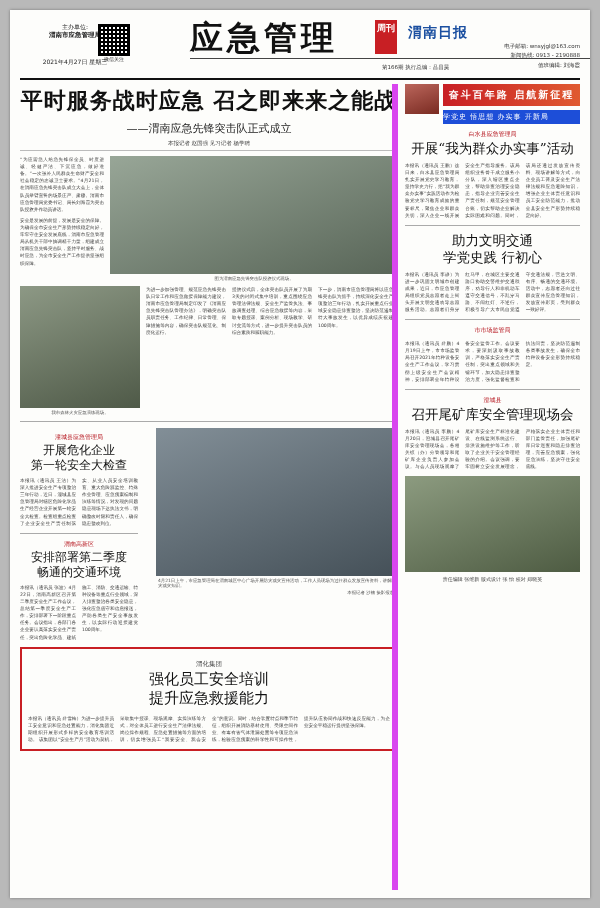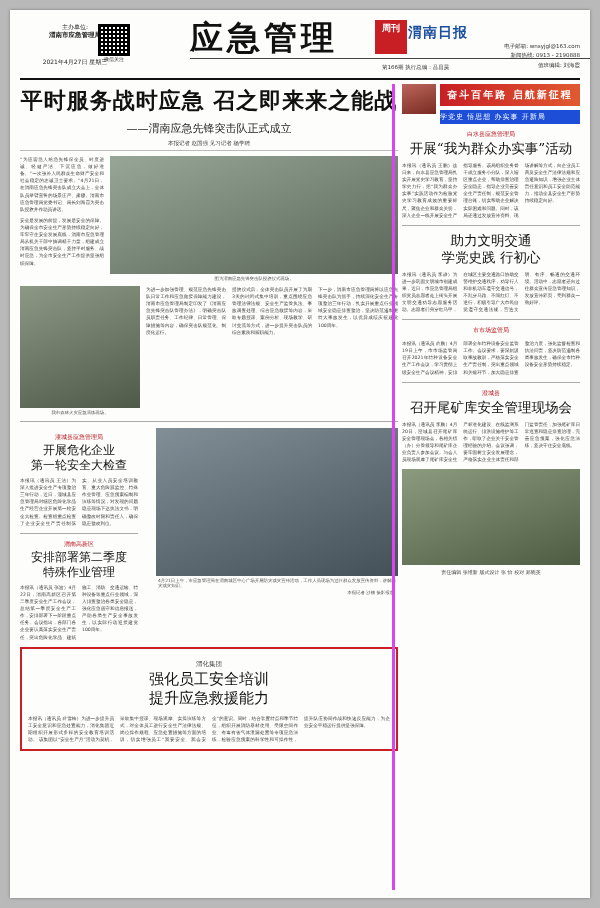--- a/index.html
+++ b/index.html
@@ -20,31 +20,31 @@
   .masthead{position:relative;height:62px;border-bottom:2px solid #111;margin:6px 10px 0 10px;}
   .mh-left{position:absolute;left:0;top:6px;width:110px;text-align:center;font-size:6px;line-height:1.5;color:#222;}
   .mh-left .pub{font-weight:bold;font-size:6.5px;}
   .qr{position:absolute;left:78px;top:8px;width:30px;height:30px;
       background:
         repeating-linear-gradient(90deg,#000 0 2px,#fff 2px 4px),
         repeating-linear-gradient(0deg,#000 0 2px,#fff 2px 4px);
       background-blend-mode:multiply;border:1px solid #000;}
   .mh-title{position:absolute;left:170px;top:0px;font-family:"DejaVu Serif","Liberation Serif",serif;
       font-weight:bold;font-size:33px;letter-spacing:4px;color:#111;}
-  .mh-badge{position:absolute;left:355px;top:4px;width:32px;height:34px;background:#c81f24;color:#fff;
+  .mh-badge{position:absolute;left:355px;top:4px;width:22px;height:34px;background:#c81f24;color:#fff;
       font-size:9px;line-height:11px;text-align:center;padding-top:3px;box-sizing:border-box;font-weight:bold;}
   .mh-logo{position:absolute;left:388px;top:8px;font-family:"DejaVu Serif","Liberation Serif",serif;
       font-size:14px;color:#1b4fa0;font-weight:bold;letter-spacing:1px;}
   .mh-right{position:absolute;right:0;top:26px;text-align:right;font-size:5.5px;line-height:1.7;color:#333;}
   .mh-issue2{position:absolute;left:362px;top:48px;font-size:5.5px;color:#333;}
   .mh-line{position:absolute;left:170px;top:42px;width:400px;height:1px;background:#444;}
   
   .cols{position:absolute;left:10px;top:74px;right:10px;bottom:8px;}
   .colL{position:absolute;left:0;top:0;width:378px;bottom:0;}
-  .colR{position:absolute;right:0;top:0;width:188px;bottom:0;border-left:3px solid #d946ef;padding-left:7px;box-sizing:border-box;}
+  .colR{position:absolute;right:0;top:0;width:188px;bottom:0;border-left:6px solid #d946ef;padding-left:7px;box-sizing:border-box;}
   
   .headline{font-family:"DejaVu Serif","Liberation Serif",serif;font-weight:bold;font-size:22px;
       letter-spacing:1px;color:#111;text-align:center;margin-top:2px;}
   .subhead{font-family:"DejaVu Serif","Liberation Serif",serif;font-size:11px;text-align:center;color:#222;margin-top:5px;}
   .byline{font-size:5.5px;color:#444;text-align:center;margin-top:4px;border-bottom:1px solid #bbb;padding-bottom:3px;}
   
   .tblock{font-size:4.6px;line-height:1.55;color:#3a3a3a;text-align:justify;
      font-family:"DejaVu Sans","Liberation Sans",sans-serif;}
   .photo{background:#7b8d7a;position:relative;overflow:hidden;}
   .photo::after{content:"";position:absolute;inset:0;
@@ -136,21 +136,21 @@
             <div class="dept">潼城县应急管理局</div>
             <div class="mtitle sm">开展危化企业</div>
             <div class="mtitle sm">第一轮安全大检查</div>
             <div class="tblock two" style="margin-top:4px">本报讯（通讯员 王洁）为深入推进安全生产专项整治三年行动，近日，潼城县应急管理局对辖区危险化学品生产经营企业开展第一轮安全大检查。检查组重点检查了企业安全生产责任制落实、从业人员安全培训教育、重大危险源监控、特殊作业管理、应急预案编制和演练等情况，对发现的问题隐患现场下达执法文书，明确整改时限和责任人，确保隐患整改到位。</div>
           </div>
           <div class="rule"></div>
 
           <div>
             <div class="dept">渭南高新区</div>
             <div class="mtitle sm">安排部署第二季度</div>
-            <div class="mtitle sm">特殊作业管理</div>
+            <div class="mtitle sm">畅通的交通环境</div>
             <div class="tblock two" style="margin-top:4px">本报讯（通讯员 张波）4月22日，渭南高新区召开第二季度安全生产工作会议，总结第一季度安全生产工作，安排部署下一阶段重点任务。会议指出，各部门各企业要认真落实安全生产责任，突出危险化学品、建筑施工、消防、交通运输、特种设备等重点行业领域，深入排查整治各类安全隐患，强化应急值守和信息报送，严防各类生产安全事故发生，以实际行动迎接建党100周年。</div>
           </div>
         </div>
 
         <div style="flex:1;">
           <div class="photo" style="height:148px;background:#5f6f7a;"></div>
           <div class="cap" style="text-align:justify;padding:0 2px;">4月21日上午，市应急管理局在渭南城区中心广场开展防灾减灾宣传活动，工作人员现场为过往群众发放宣传资料，讲解防灾减灾知识。</div>
           <div class="cap" style="text-align:right;padding-right:4px;">本报记者 沙楠 摄影报道</div>
         </div>
       </div>

